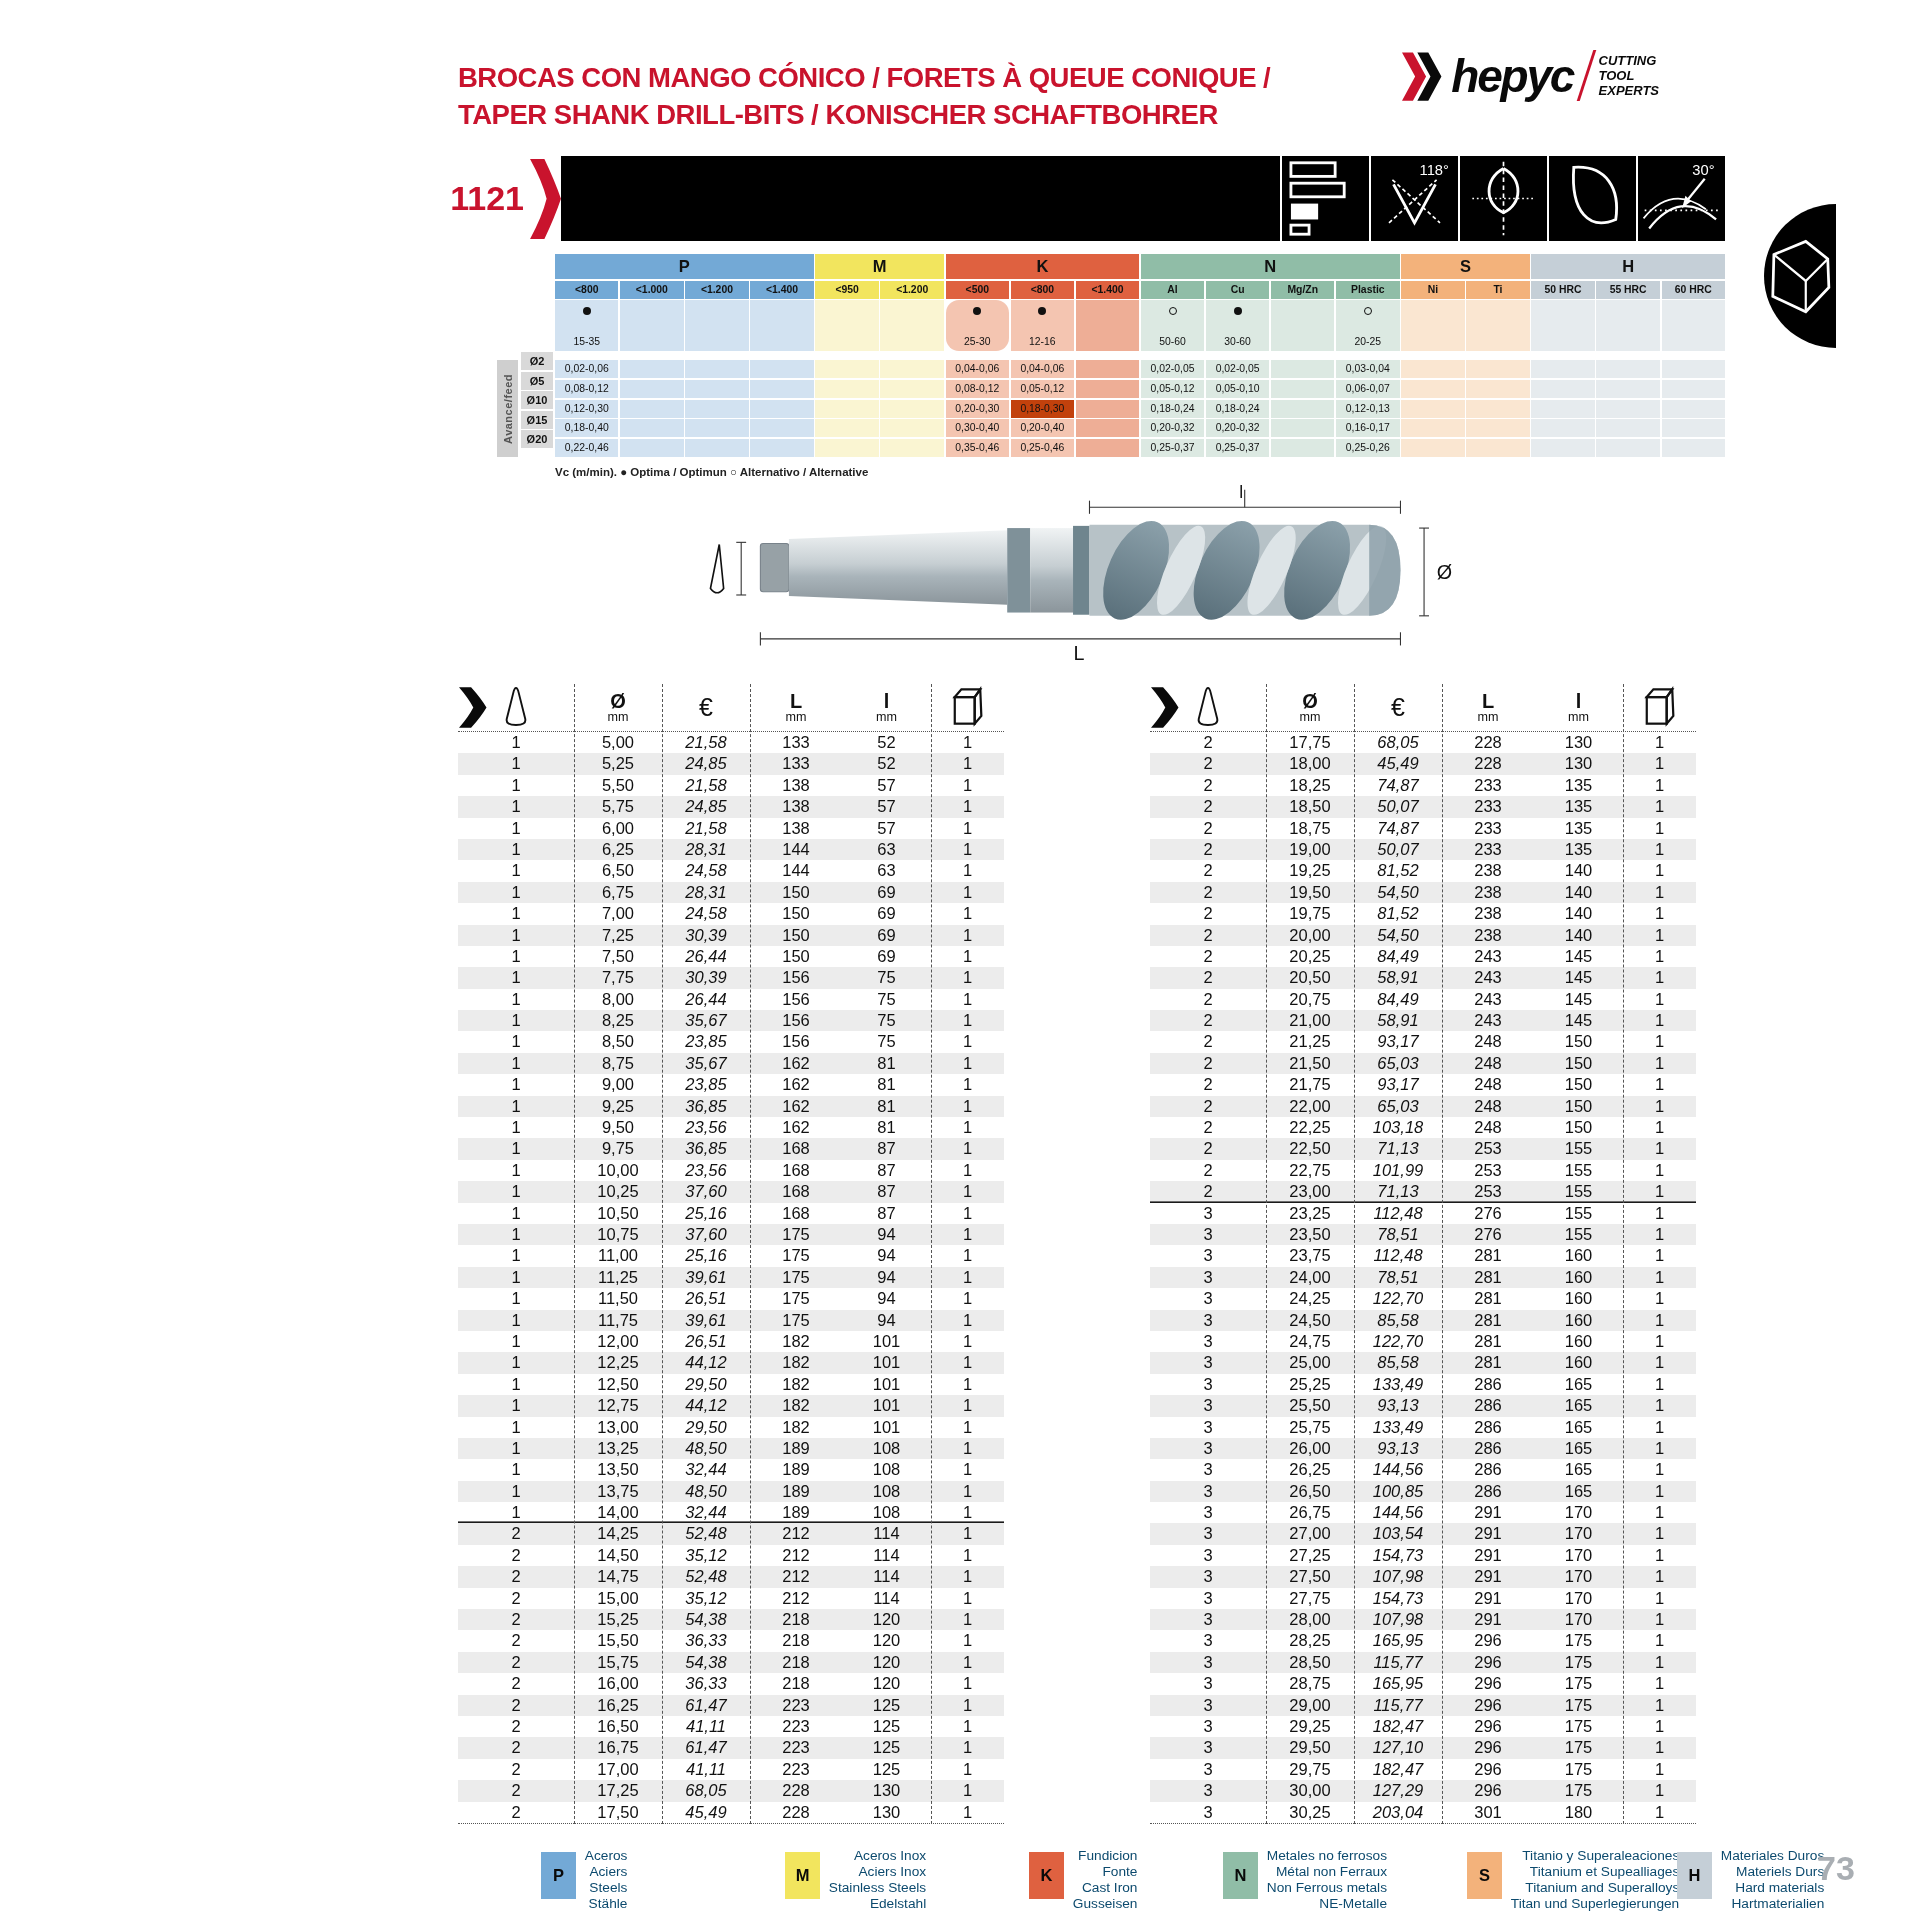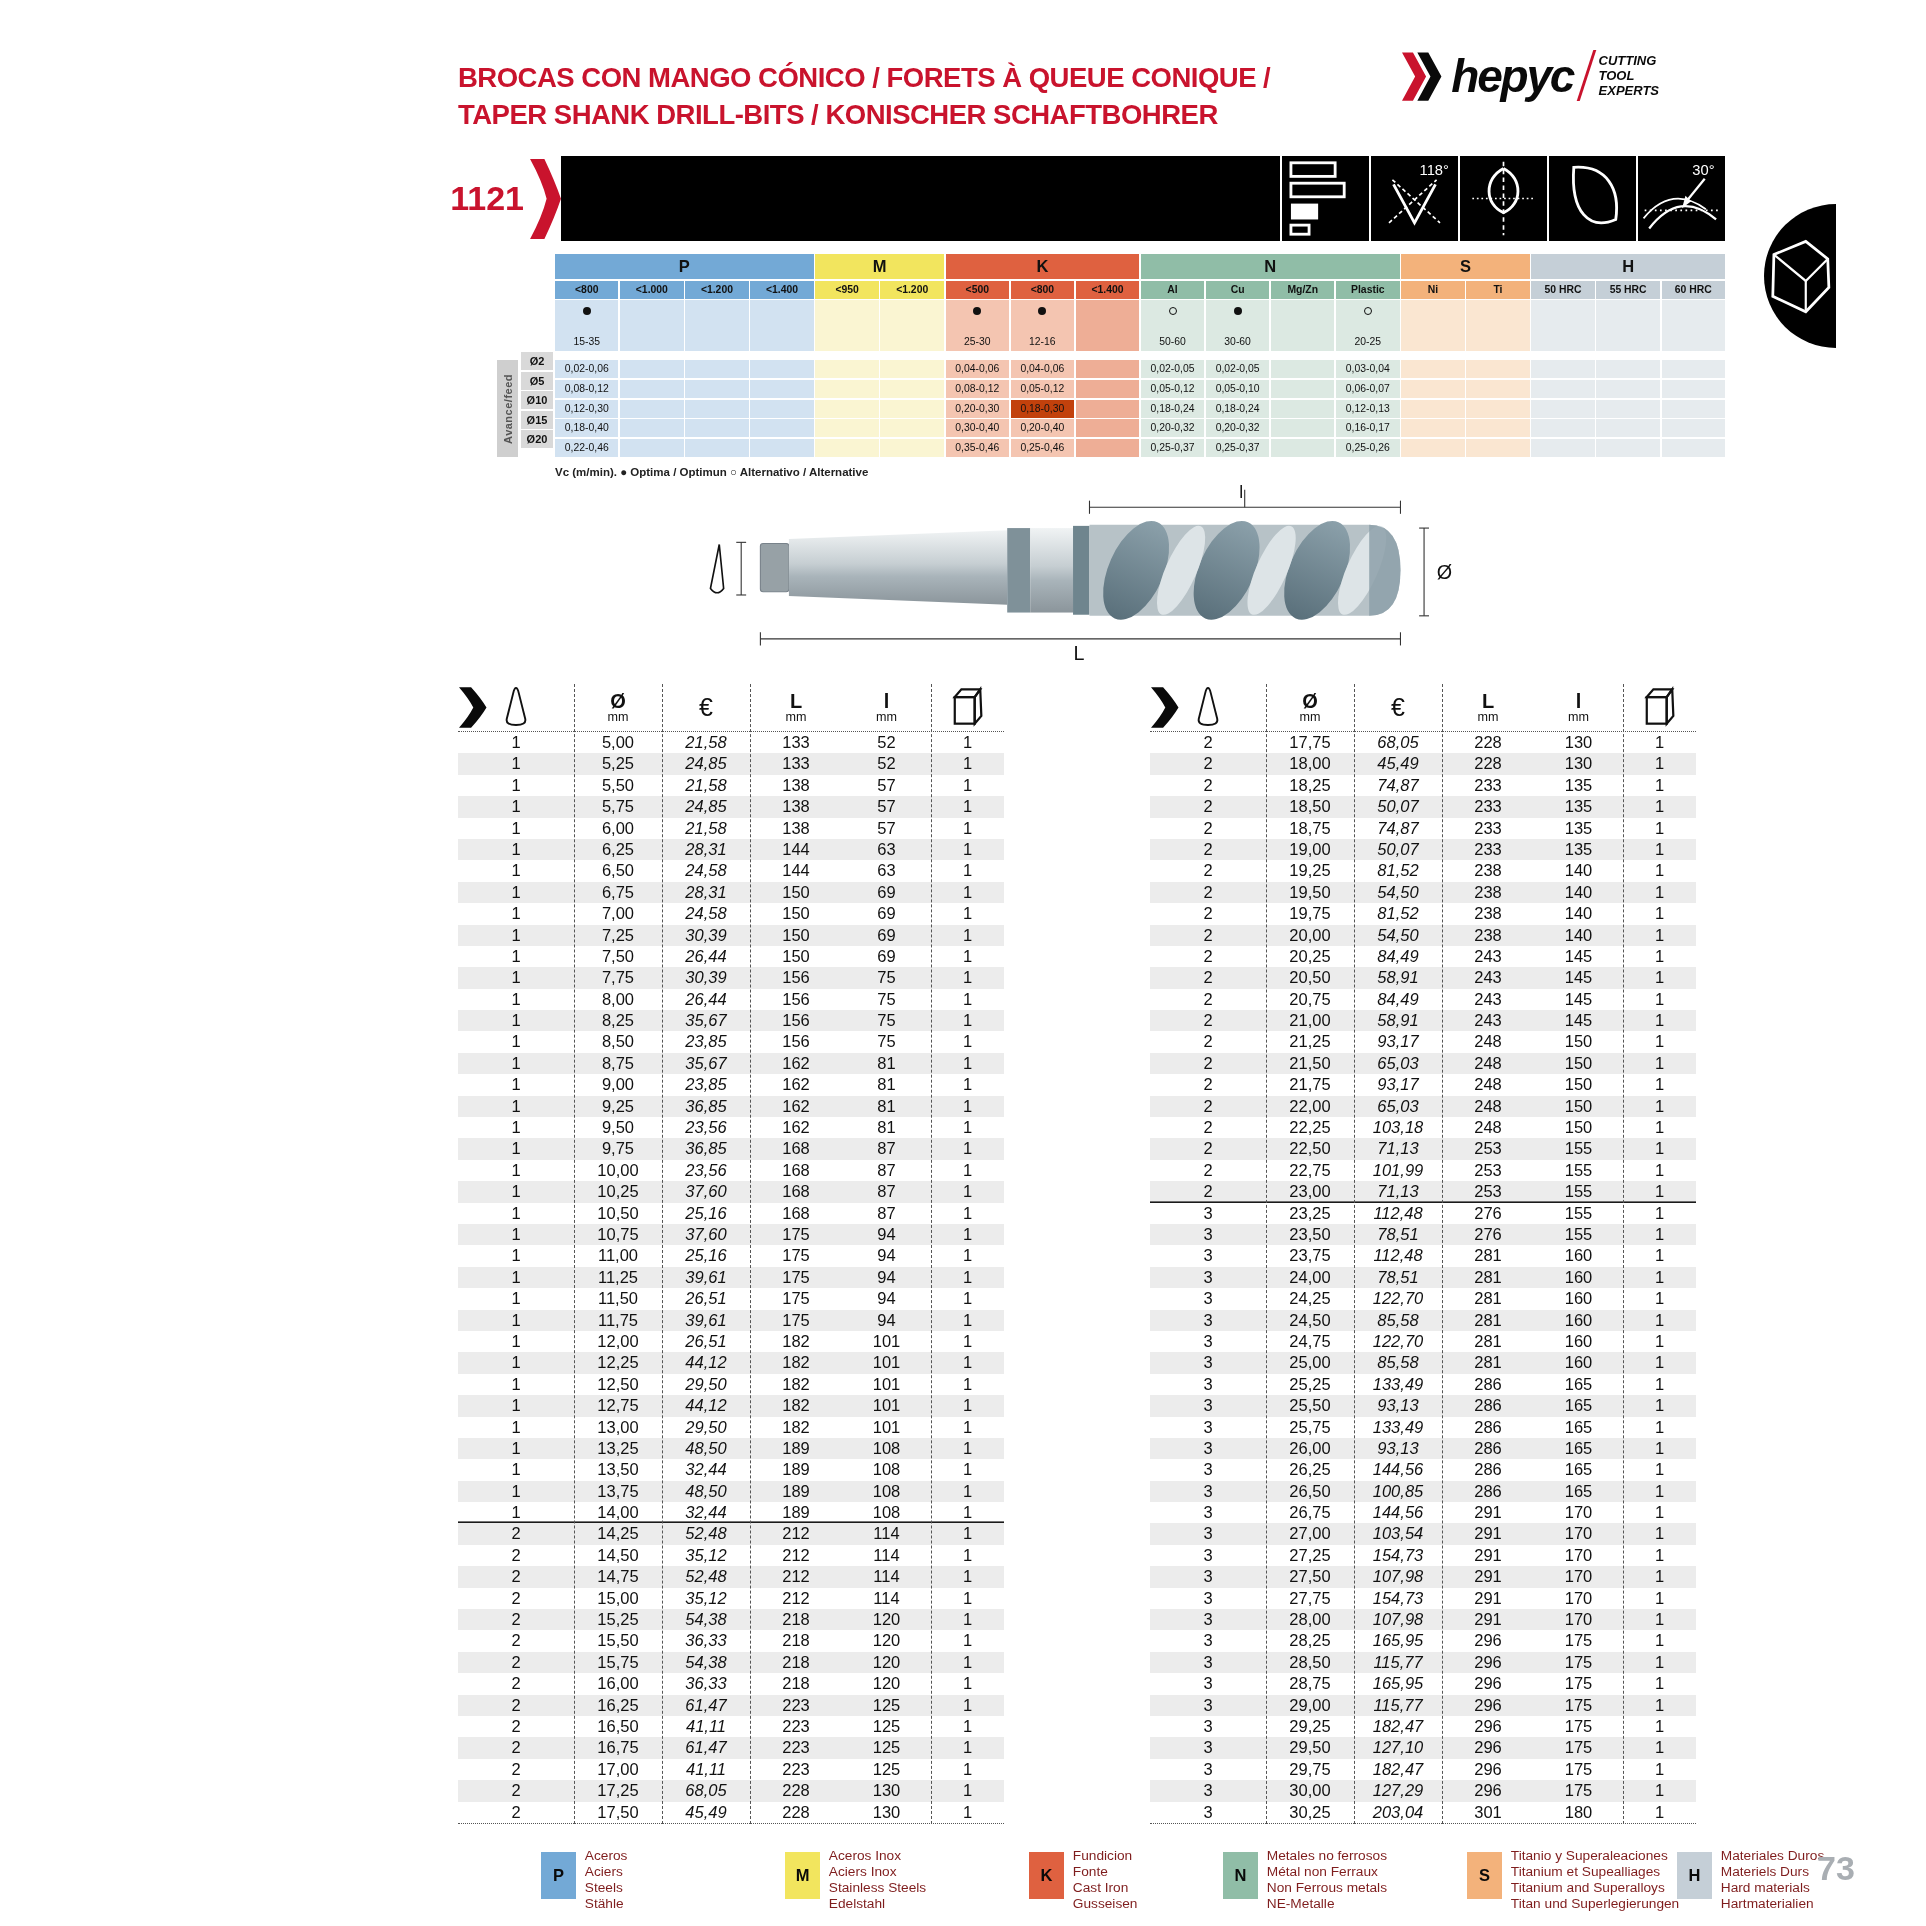--- a/index.html
+++ b/index.html
@@ -58,21 +58,21 @@
   .crow.gbreak{box-shadow:0 -1.6px 0 0 #1a1a1a;}
   .ccell{text-align:center;line-height:21.4px;font-size:16.5px;color:#111;}
   .c-price{font-style:italic;}
   .vline{position:absolute;top:0;bottom:0;width:0;border-left:1.1px dashed #555;z-index:3;}
   .vl1{left:116px;} .vl2{left:204px;} .vl3{left:292px;} .vl4{left:473px;}
   .chev{position:absolute;left:1.1px;top:3.3px;}
 
   
   .lgd{top:1848px;display:flex;}
   .lgd .box{width:35px;height:47px;margin-top:3.8px;display:flex;align-items:center;justify-content:center;font-size:16.5px;font-weight:bold;color:#0a0a0a;}
-  .lgd .lines{margin-left:8.8px;font-size:13.7px;line-height:16px;color:#7f1d1d;}
+  .lgd .lines{margin-left:8.8px;font-size:13.7px;line-height:16px;color:#0c4a6e;text-align:right;}
   #pageno{left:1817px;top:1849px;font-size:34px;font-weight:bold;color:#a9aeb3;}
 </style>
 </head>
 <body>
 
 <div id="page">
 
   <div class="abs" id="logo">
     <svg width="46" height="55" viewBox="0 0 84 100">
       <polygon points="0,8 20,8 44,52 20,96 0,96 24,52" fill="#c9132d"></polygon>
@@ -179,21 +179,21 @@
       <div class="pgrid ">
         <div class="pg-vc" style="background: rgb(210, 226, 241);">
           <div class="dot-filled"></div>
           <div class="vc-rng">15-35</div>
         </div>
         <div class="pg-vc" style="background: rgb(210, 226, 241);"></div>
         <div class="pg-vc" style="background: rgb(210, 226, 241);"></div>
         <div class="pg-vc" style="background: rgb(210, 226, 241);"></div>
         <div class="pg-vc" style="background: rgb(250, 245, 210);"></div>
         <div class="pg-vc" style="background: rgb(250, 245, 210);"></div>
-        <div class="pg-vc" style="background: rgb(244, 197, 177);">
+        <div class="pg-vc" style="background: rgb(244, 197, 177); border-radius: 13px;">
           <div class="dot-filled"></div>
           <div class="vc-rng">25-30</div>
         </div>
         <div class="pg-vc" style="background: rgb(244, 197, 177);">
           <div class="dot-filled"></div>
           <div class="vc-rng">12-16</div>
         </div>
         <div class="pg-vc" style="background: rgb(238, 174, 150);"></div>
         <div class="pg-vc" style="background: rgb(220, 233, 226);">
           <div class="dot-open"></div>

